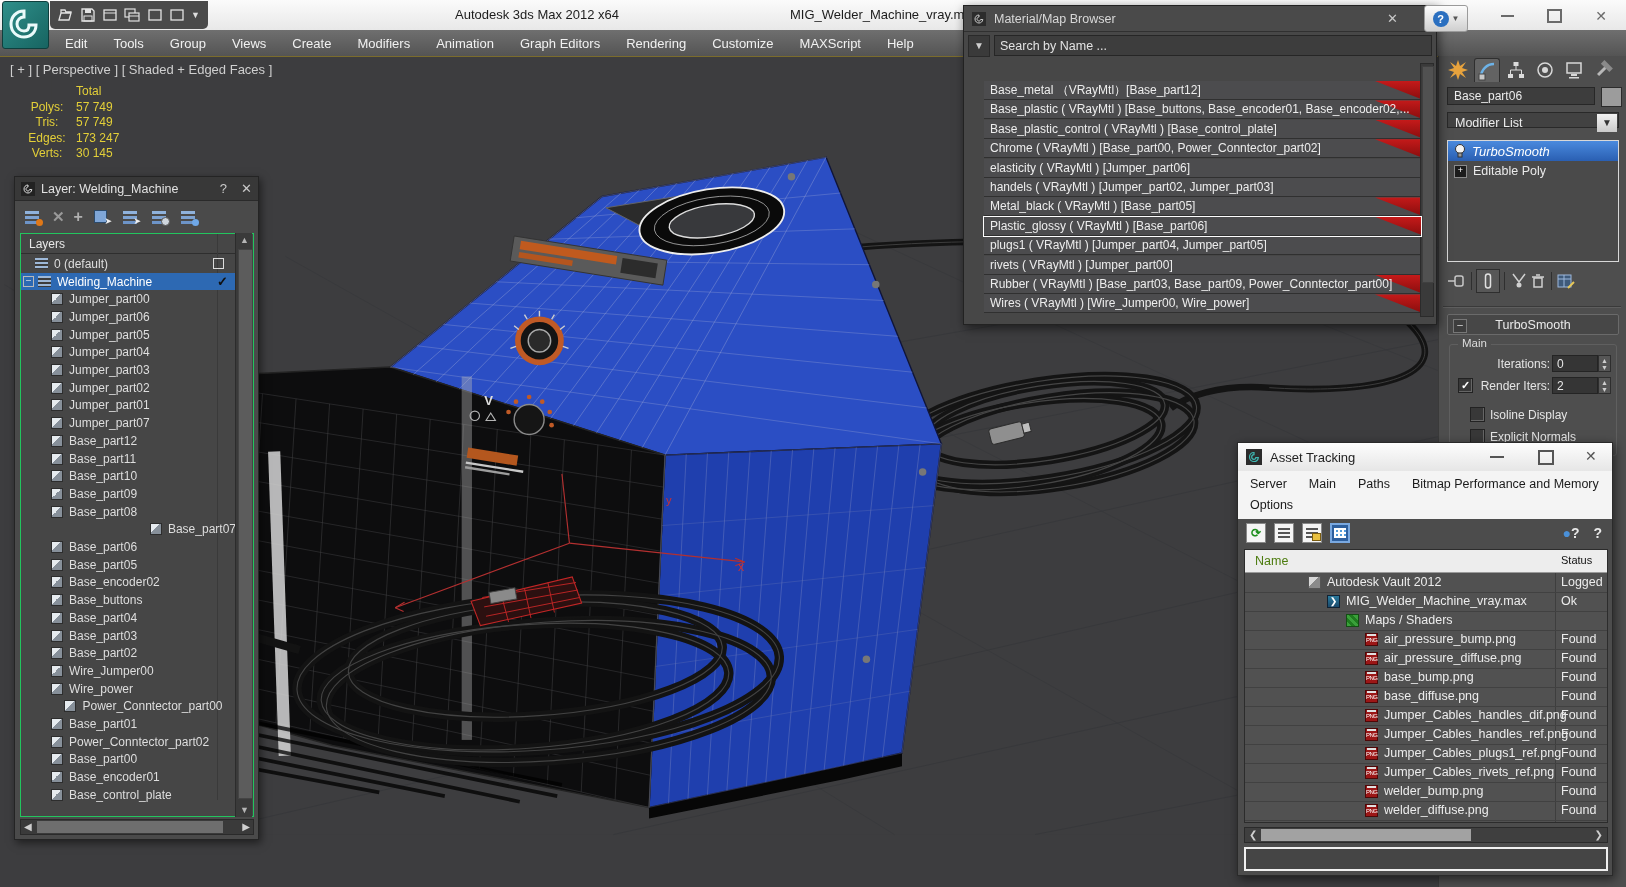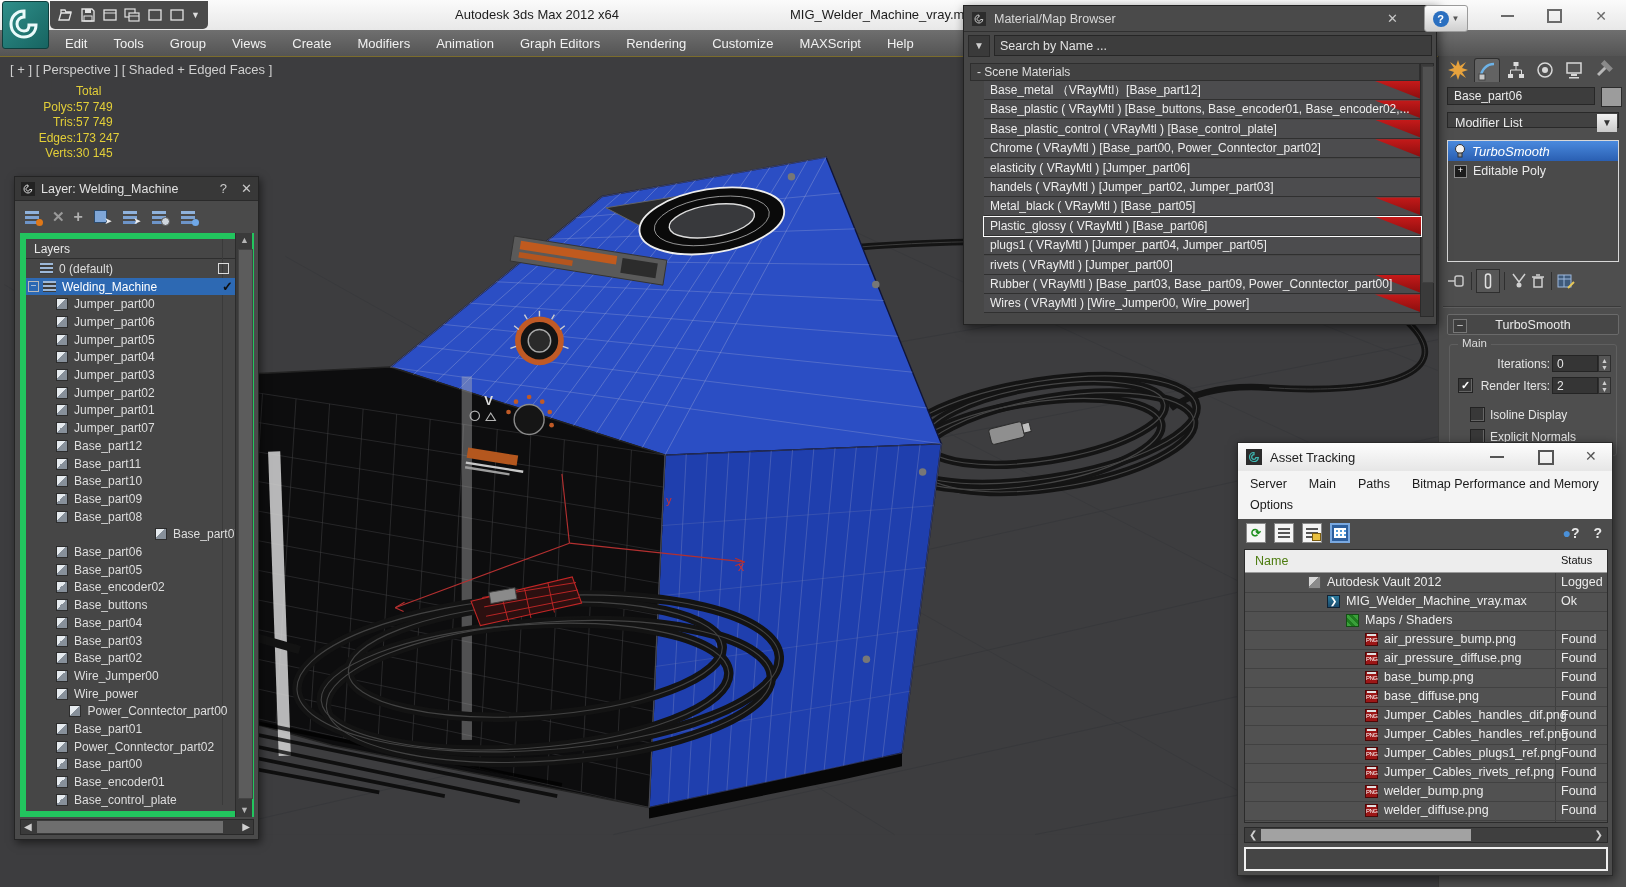--- a/index.html
+++ b/index.html
@@ -17,34 +17,34 @@
   #title-file{left:790px;top:7px;font-size:13px;color:#1c1c1c;}
   .winbtn{top:6px;width:34px;height:20px;display:flex;align-items:center;justify-content:center;}
   #menubar{left:0;top:30px;width:1626px;height:26px;background:linear-gradient(#6f6f6f,#545454);
            display:flex;align-items:center;padding-left:52px;box-sizing:border-box;}
   #menubar span{padding:0 13px;font-size:13px;color:#f1f1f1;}
   #gold-line{left:0;top:56px;width:1626px;height:1px;background:#7b6c2c;}
   
   #vp-label{left:10px;top:62px;font-size:13px;color:#cfcfcf;}
   #vp-stats{left:18px;top:84px;font-size:12px;color:#e3cf38;line-height:15.5px;}
   #vp-stats .srow{display:flex;}
-  #vp-stats .sl{width:58px;text-align:right;}
+  #vp-stats .sl{width:58px;text-align:center;}
   
   .dlg-close,.dlg-help{color:#c9c9c9;font-size:13px;}
   
   #layer-dlg{left:14px;top:176px;width:245px;height:664px;background:#4a4a4a;border:1px solid #242424;
              box-shadow:2px 3px 8px rgba(0,0,0,.5);box-sizing:border-box;z-index:10;}
   #layer-title{left:0;top:0;width:243px;height:24px;background:#383838;border-bottom:1px solid #2a2a2a;
                display:flex;align-items:center;padding:0 6px;box-sizing:border-box;}
   #layer-title .t{font-size:12.5px;color:#e2e2e2;margin-left:6px;flex:1;}
   #layer-toolbar{left:0;top:25px;width:243px;height:29px;display:flex;align-items:center;gap:9px;padding-left:8px;box-sizing:border-box;}
   .ltb-ic{width:20px;height:18px;position:relative;}
   .stack3{position:absolute;left:2px;top:3px;width:14px;height:3px;background:#8fb2dc;box-shadow:0 5px 0 #7ea3d2,0 10px 0 #6d94c8;}
   .badge{position:absolute;right:0;bottom:0;width:7px;height:7px;border-radius:50%;font-size:0;}
-  #layer-list{left:5px;top:56px;width:234px;height:584px;background:#464646;border:6px solid #22c55e;box-sizing:border-box;padding-left:40px;}
+  #layer-list{left:5px;top:56px;width:234px;height:584px;background:#464646;border:1px solid #22c55e;box-sizing:border-box;padding-left:40px;}
   #layer-list-hdr{left:0;top:0;width:215px;height:20px;border-bottom:1px solid #2e2e2e;
                   font-size:12px;color:#e8e8e8;padding:3px 0 0 8px;box-sizing:border-box;}
   #layer-coldiv{left:196px;top:0;width:1px;height:566px;background:#3a3a3a;}
   .lyr-row{left:0;width:215px;height:17.7px;font-size:12px;color:#dedede;display:flex;align-items:center;}
   .lyr-row .cube{width:10px;height:10px;margin-right:6px;background:linear-gradient(135deg,#e6ebef 45%,#87909a 45%);
                  border:1px solid #2d2d2d;flex:none;}
   .lyr-parent-ic{width:13px;height:11px;margin-right:6px;background:repeating-linear-gradient(#9db8d8 0 2px,#3c3c3c 2px 4px);flex:none;}
   #lyr-default{top:76px;}
   #lyr-active{top:93.7px;background:#2d69b3;color:#fff;}
   .rowbox{position:absolute;right:12px;width:9px;height:9px;border:1px solid #dcdcdc;}
@@ -685,21 +685,20 @@
         <rect width="14" height="14" fill="#2c2c2c"></rect>
         <path d="M7,3 C4.5,3 3,5 3,7 C3,9.5 5,11 7,11 C9,11 10.6,9.6 10.8,7.5 L8.6,7.5 C8.4,8.6 7.8,9 7,9 C5.8,9 5,8 5,7 C5,6 5.8,5 7,5 Z" fill="none" stroke="#ccc" stroke-width="1"></path>
       </svg>
     <span class="t">Material/Map Browser</span>
     <span class="dlg-close" style="margin-right:30px;">✕</span>
   </div>
   <div id="mat-search-row" class="abs">
     <span id="mat-arrow-btn">▼</span>
     <input id="mat-search" placeholder="Search by Name ..." style="">
   </div>
-  <div id="mat-group-hdr" class="abs">- Scene Materials</div>
 
   <div class="mat-row" style="top:75px"><div class="mat-red"></div><span class="txt">Base_metal （VRayMtl）[Base_part12]</span></div>
   <div class="mat-row" style="top:94.4px"><div class="mat-red"></div><span class="txt">Base_plastic ( VRayMtl ) [Base_buttons, Base_encoder01, Base_encoder02,...</span></div>
   <div class="mat-row" style="top:113.8px"><div class="mat-red"></div><span class="txt">Base_plastic_control ( VRayMtl ) [Base_control_plate]</span></div>
   <div class="mat-row" style="top:133.2px"><div class="mat-red"></div><span class="txt">Chrome ( VRayMtl ) [Base_part00, Power_Conntector_part02]</span></div>
   <div class="mat-row" style="top:152.6px"><span class="txt">elasticity ( VRayMtl ) [Jumper_part06]</span></div>
   <div class="mat-row" style="top:172px"><span class="txt">handels ( VRayMtl ) [Jumper_part02, Jumper_part03]</span></div>
   <div class="mat-row" style="top:191.4px"><div class="mat-red"></div><span class="txt">Metal_black ( VRayMtl ) [Base_part05]</span></div>
   <div class="mat-row mat-sel" style="top:210.8px"><div class="mat-red"></div><span class="txt">Plastic_glossy ( VRayMtl ) [Base_part06]</span></div>
   <div class="mat-row" style="top:230.2px"><span class="txt">plugs1 ( VRayMtl ) [Jumper_part04, Jumper_part05]</span></div>

